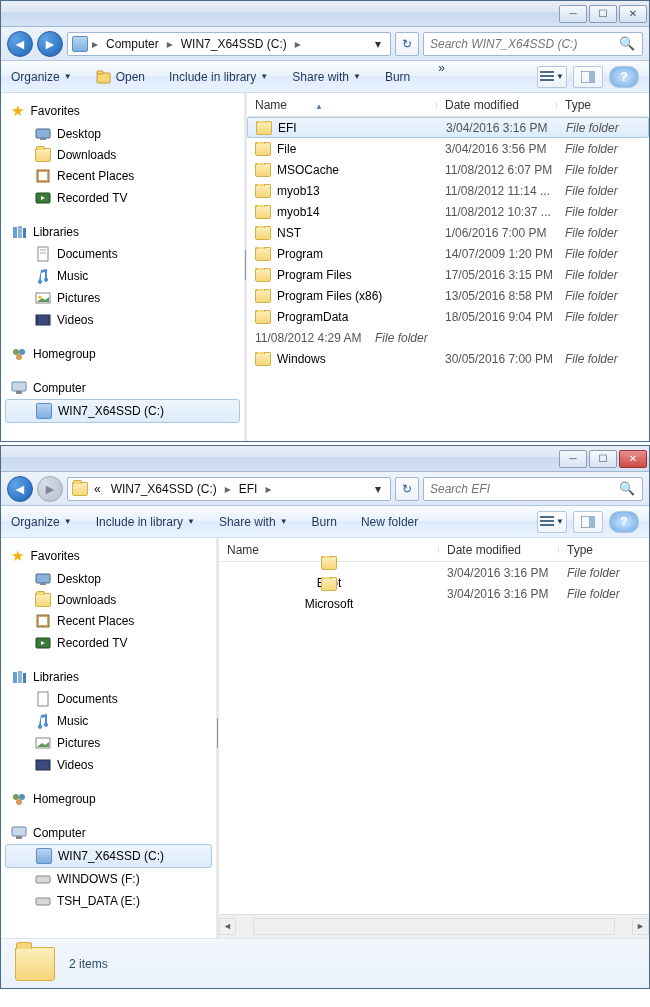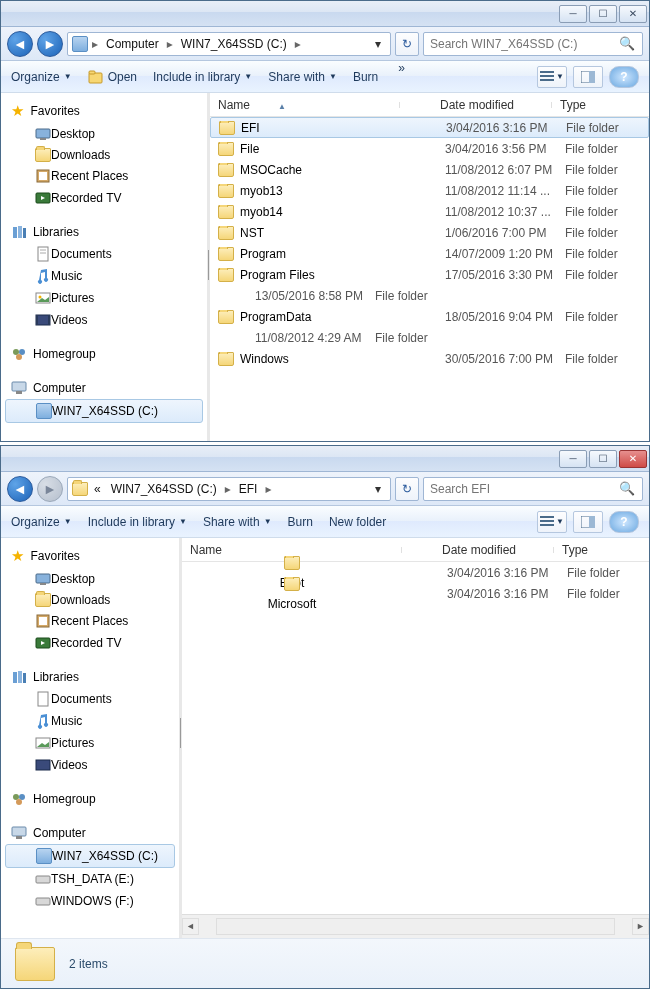--- a/index.html
+++ b/index.html
@@ -11,54 +11,54 @@
 .navbar{height:34px;background:linear-gradient(#eef3fb,#dde8f7);display:flex;align-items:center;padding:2px 6px;gap:4px;border-bottom:1px solid #b5c7df;}
 .navbtn{width:26px;height:26px;border-radius:50%;background:radial-gradient(circle at 30% 30%,#5fa4e8,#1b62b7);border:1px solid #2a5a9c;display:flex;align-items:center;justify-content:center;color:#fff;font-size:14px;}
 .navbtn.disabled{background:radial-gradient(circle at 30% 30%,#d8dee6,#b5bfcd);border-color:#9aa8b9;color:#7a8699;}
 .addressbar{flex:1;height:24px;border:1px solid #9fb6d4;background:#fff;display:flex;align-items:center;padding:0 4px;gap:2px;border-radius:2px;}
 .addr-icon{width:16px;height:16px;background:linear-gradient(#b8d4f0,#7eafdf);border:1px solid #5a8fc4;border-radius:2px;}
 .crumb{padding:0 4px;color:#111;cursor:default;}
 .crumb-sep{color:#666;padding:0 2px;}
 .addr-drop{width:16px;text-align:center;color:#333;}
 .refresh{width:24px;height:24px;border:1px solid #9fb6d4;background:linear-gradient(#fdfdfe,#eef3fa);display:flex;align-items:center;justify-content:center;color:#2a5a9c;border-radius:2px;}
 .searchbox{width:220px;height:24px;border:1px solid #9fb6d4;background:#fff;display:flex;align-items:center;padding:0 6px;border-radius:2px;justify-content:space-between;}
-.searchbox input{border:none;outline:none;color:#0369a1;width:180px;font-size:12px;}
+.searchbox input{border:none;outline:none;color:#0369a1;font-style:italic;width:180px;font-size:12px;}
 .searchicon{color:#3a6ea8;font-size:13px;}
-.toolbar{height:32px;background:linear-gradient(#fafdff,#e9f1fb 48%,#dfeafd 49%,#e9f3ff);display:flex;padding:0 10px;gap:16px;border-bottom:1px solid #cfdceb;color:#1e395b;}
+.toolbar{height:32px;background:linear-gradient(#fafdff,#e9f1fb 48%,#dfeafd 49%,#e9f3ff);display:flex;padding:0 10px;gap:24px;border-bottom:1px solid #cfdceb;color:#1e395b;}
 .tbitem{display:flex;align-items:center;gap:4px;cursor:default;}
 .tbdrop{font-size:8px;color:#1e395b;}
 .tbicon{width:16px;height:16px;}
 .tbmore{padding:0 4px;}
 .tbright{margin-left:auto;display:flex;gap:6px;align-items:center;}
 .viewbtn{width:30px;height:22px;border:1px solid #b5c7df;background:linear-gradient(#fdfdfe,#eef3fa);border-radius:2px;display:flex;align-items:center;justify-content:center;}
 .content{display:flex;min-height:330px;position:relative;}
 .sidebar{width:218px;background:#fff;padding:6px 0;overflow:hidden;}
 .navpane{flex:1;}
 .splitter{width:3px;background:#e8e8e8;cursor:col-resize;position:relative;}
 .splitter::after{content:"";position:absolute;left:1px;top:45%;width:1px;height:30px;background:#999;}
 .treegrp{margin-bottom:12px;}
 .treehdr{display:flex;align-items:center;gap:6px;padding:3px 10px;font-weight:400;}
-.treeitem{display:flex;align-items:center;padding:3px 10px 3px 34px;cursor:default;}
+.treeitem{display:flex;align-items:center;gap:6px;padding:3px 10px 3px 34px;cursor:default;}
 .treeitem.sel{background:linear-gradient(#eef5fd,#dcebfb);border:1px solid #a8c8e4;border-radius:3px;margin:0 4px;padding-left:30px;}
 .ticon{width:16px;height:16px;flex-shrink:0;}
 .star{color:#f5b301;font-size:15px;}
 .filelist{flex:1;background:#fff;}
 .listhdr{display:flex;border-bottom:1px solid #e5e5e5;height:24px;align-items:center;}
 .col{padding:0 8px;color:#333;position:relative;}
 .col:not(:last-child)::after{content:"";position:absolute;right:0;top:4px;bottom:4px;width:1px;background:#e0e0e0;}
 .col-name{width:190px;}
-.col-date{width:120px;margin-left:32px;}
+.col-date{width:120px;}
 .col-type{width:90px;}
 .sortarrow{font-size:8px;color:#5a7fa8;margin-left:28px;}
 .row{display:flex;align-items:center;height:21px;padding:0;}
 .row.sel{background:linear-gradient(#eef5fd,#dcebfb);border:1px solid #a8c8e4;border-radius:2px;}
 .cell{padding:0 8px;white-space:nowrap;overflow:hidden;}
 .cell-name{width:190px;display:flex;align-items:center;gap:6px;}
-.cell-date{width:120px;color:#555;margin-left:37px;}
-.cell-type{width:90px;color:#555;}
+.cell-date{width:120px;color:#555;}
+.cell-type{width:90px;color:#555;font-style:italic;}
 .foldericon{width:16px;height:14px;background:linear-gradient(#fdeebb,#f5d679);border:1px solid #d4b048;border-radius:1px 1px 2px 2px;position:relative;}
 .foldericon::before{content:"";position:absolute;top:-3px;left:0;width:7px;height:3px;background:#f5d679;border:1px solid #d4b048;border-bottom:none;border-radius:2px 2px 0 0;}
 .statusbar{height:50px;border-top:1px solid #dfe6ef;background:linear-gradient(#f3f7fc,#eaf1fa);display:flex;align-items:center;padding:0 14px;gap:14px;}
 .statusfolder{width:40px;height:34px;background:linear-gradient(#fdeebb,#f5d679);border:1px solid #d4b048;border-radius:2px 2px 3px 3px;position:relative;}
 .statusfolder::before{content:"";position:absolute;top:-6px;left:0;width:14px;height:6px;background:#f5d679;border:1px solid #d4b048;border-bottom:none;border-radius:3px 3px 0 0;}
 .statustext{color:#2a4a6a;}
 svg{display:block;}
 .w2 .col-name{width:220px;}
 .w2 .cell-name{width:220px;flex-direction:column;}
 .scrollarea{height:24px;background:#f0f0f0;border-top:1px solid #ddd;display:flex;align-items:center;}
@@ -316,24 +316,28 @@
               <span>Program</span>
             </div>
             <div class="cell cell-date">14/07/2009 1:20 PM</div>
             <div class="cell cell-type">File folder</div>
           </div>
           <div class="row">
             <div class="cell cell-name">
               <span class="foldericon"></span>
               <span>Program Files</span>
             </div>
-            <div class="cell cell-date">17/05/2016 3:30 PM</div>
-            <div class="cell cell-type">File folder</div>
-          </div>
-          <div class="row">
+            <div class="cell cell-date">17/05/2016 3:15 PM</div>
+            <div class="cell cell-type">File folder</div>
+          </div>
+          <div class="row">
+            <div class="cell cell-name">
+              <span class="foldericon"></span>
+              <span>Program Files (x86)</span>
+            </div>
             <div class="cell cell-date">13/05/2016 8:58 PM</div>
             <div class="cell cell-type">File folder</div>
           </div>
           <div class="row">
             <div class="cell cell-name">
               <span class="foldericon"></span>
               <span>ProgramData</span>
             </div>
             <div class="cell cell-date">18/05/2016 9:04 PM</div>
             <div class="cell cell-type">File folder</div>
@@ -524,29 +528,29 @@
         <div class="treeitem sel">
             <span class="ticon addr-icon"></span>
             <span>WIN7_X64SSD (C:)</span>
           </div>
         <div class="treeitem">
             <span class="ticon">
               <svg width="16" height="16">
                 <rect x="1" y="5" width="14" height="7" rx="1" fill="#d8d8d8" stroke="#888"></rect>
               </svg>
             </span>
+            <span>WINDOWS (F:)</span>
+          </div>
+        <div class="treeitem">
+            <span class="ticon">
+              <svg width="16" height="16">
+                <rect x="1" y="5" width="14" height="7" rx="1" fill="#d8d8d8" stroke="#888"></rect>
+              </svg>
+            </span>
             <span>TSH_DATA (E:)</span>
-          </div>
-        <div class="treeitem">
-            <span class="ticon">
-              <svg width="16" height="16">
-                <rect x="1" y="5" width="14" height="7" rx="1" fill="#d8d8d8" stroke="#888"></rect>
-              </svg>
-            </span>
-            <span>WINDOWS (F:)</span>
           </div>
       </div>
     </div>
     <div class="splitter"></div>
     <div class="filelist" style="display:flex;flex-direction:column">
       <div class="listhdr">
         <div class="col col-name"><span>Name</span></div>
         <div class="col col-date">Date modified</div>
         <div class="col col-type">Type</div>
       </div>

